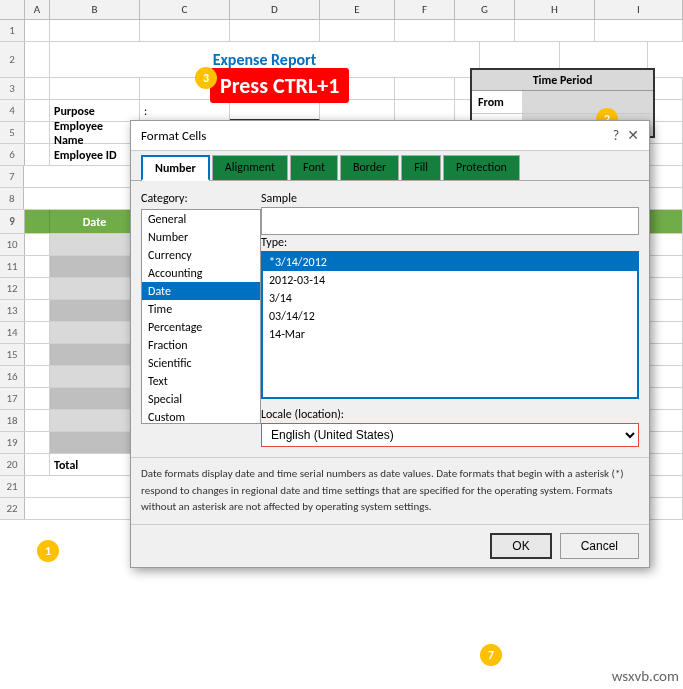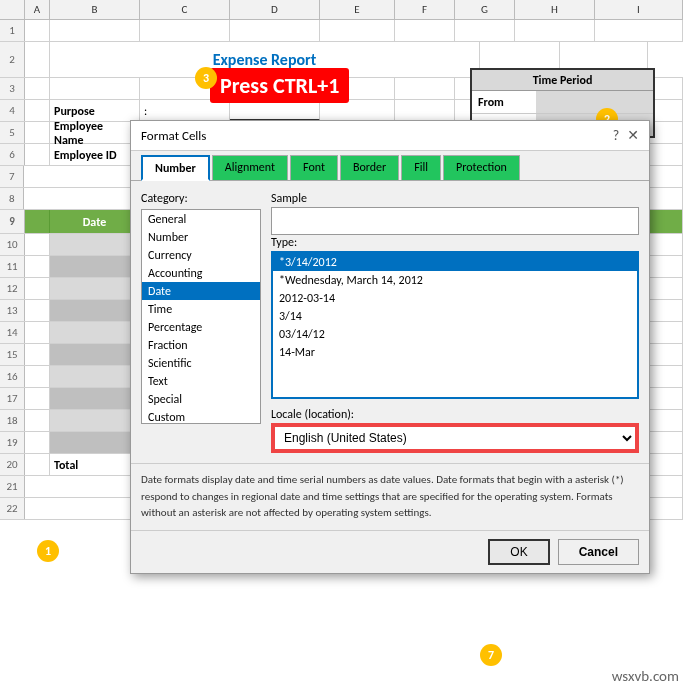--- a/index.html
+++ b/index.html
@@ -107,21 +107,21 @@
       padding: 3px;
       border-bottom: 1px solid #999;
     }
     .time-period-row {
       display: flex;
       align-items: center;
       border-bottom: 1px solid #ccc;
     }
     .time-period-row:last-child { border-bottom: none; }
     .time-period-label {
-      width: 64px;
+      width: 50px;
       padding: 4px 6px;
       font-size: 12px;
       font-weight: bold;
     }
     .time-period-value {
       flex: 1;
       background: #d9d9d9;
       height: 22px;
     }
 
@@ -220,39 +220,38 @@
       background: #f0f0f0;
       border-bottom: 1px solid #aaa;
       padding: 0 10px;
       padding-top: 4px;
       gap: 0;
     }
     .dialog-tab {
       padding: 4px 12px;
       border: 1px solid #aaa;
       border-bottom: none;
-      background: #22c55e;
+      background: #15803d;
       cursor: pointer;
       font-size: 12px;
       margin-right: 2px;
     }
     .dialog-tab.active {
       background: #fff;
       border-bottom: 1px solid #fff;
       margin-bottom: -1px;
       font-weight: bold;
       border: 2px solid #0070c0;
       border-bottom: 2px solid #fff;
     }
 
     
     .dialog-content {
       padding: 10px;
       display: flex;
-      gap: 10px;
     }
 
     
     .category-section {
       width: 120px;
       flex-shrink: 0;
     }
     .category-label {
       font-size: 12px;
       margin-bottom: 4px;
@@ -317,21 +316,21 @@
 
     
     .locale-label {
       font-size: 12px;
       margin-bottom: 2px;
     }
     .locale-select {
       width: 100%;
       padding: 3px 5px;
       font-size: 12px;
-      border: 4px solid #ef4444;
+      border: 1px solid #ef4444;
       background: #fff;
       appearance: auto;
     }
 
     
     .dialog-description {
       padding: 8px 10px;
       font-size: 11px;
       color: #333;
       border-top: 1px solid #ccc;
@@ -345,21 +344,20 @@
       padding: 8px 10px;
       gap: 8px;
       border-top: 1px solid #ccc;
     }
     .btn {
       padding: 4px 20px;
       font-size: 12px;
       cursor: pointer;
       border: 1px solid #999;
       background: #f0f0f0;
-      font-weight: bold;
     }
     .btn-ok {
       background: #e8e8e8;
       border: 2px solid #333;
       font-weight: normal;
     }
 
     
     .num-2 { top: 108px; left: 596px; }
     .num-1 { top: 540px; left: 37px; }
@@ -711,21 +709,20 @@
       <div class="right-panel">
         
         <div class="sample-section">
           <div class="sample-label">Sample</div>
           <div class="sample-value"></div>
         </div>
         
         <div class="type-label">Type:</div>
         <div class="type-list">
           <div class="type-item selected">*3/14/2012</div>
-          <div class="type-item">*Wednesday, March 14, 2012</div>
           <div class="type-item">2012-03-14</div>
           <div class="type-item">3/14</div>
           <div class="type-item">03/14/12</div>
           <div class="type-item">14-Mar</div>
         </div>
         
         <div class="locale-label">Locale (location):</div>
         <select class="locale-select">
           <option>English (United States)</option>
         </select>

